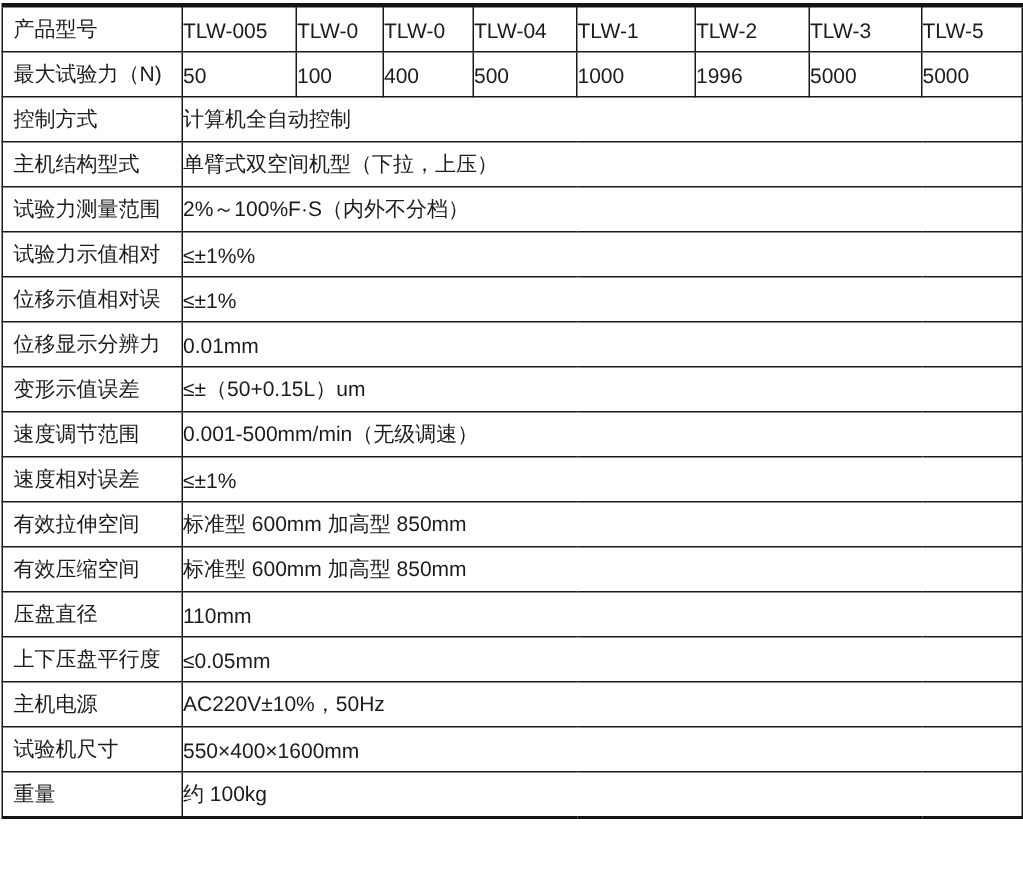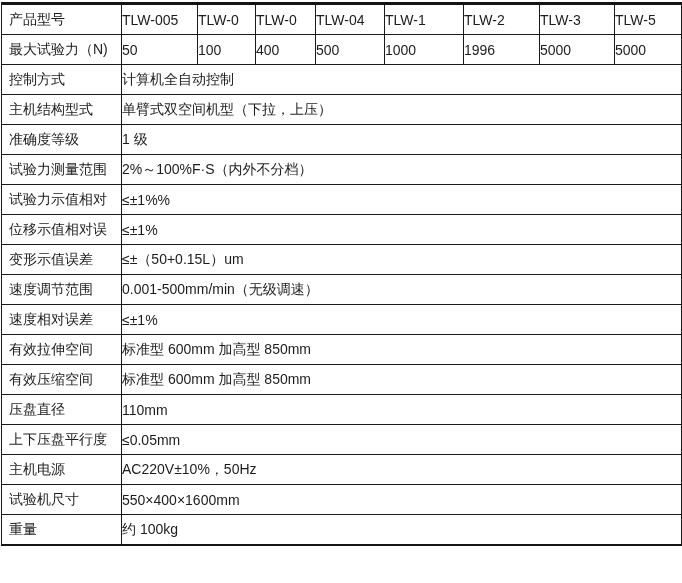--- a/index.html
+++ b/index.html
@@ -79,34 +79,34 @@
     </tr>
     <tr>
       <td class="label-cell">控制方式</td>
       <td class="value-cell" colspan="8">计算机全自动控制</td>
     </tr>
     <tr>
       <td class="label-cell">主机结构型式</td>
       <td class="value-cell" colspan="8">单臂式双空间机型（下拉，上压）</td>
     </tr>
     <tr>
-      <td class="label-cell">准确度等级</td>
-      <td class="value-cell" colspan="8">1 级</td>
-    </tr>
-    <tr>
       <td class="label-cell">试验力测量范围</td>
       <td class="value-cell" colspan="8">2%～100%F·S（内外不分档）</td>
     </tr>
     <tr>
       <td class="label-cell">试验力示值相对</td>
       <td class="value-cell" colspan="8">≤±1%%</td>
     </tr>
     <tr>
       <td class="label-cell">位移示值相对误</td>
       <td class="value-cell" colspan="8">≤±1%</td>
+    </tr>
+    <tr>
+      <td class="label-cell">位移显示分辨力</td>
+      <td class="value-cell" colspan="8">0.01mm</td>
     </tr>
     <tr>
       <td class="label-cell">变形示值误差</td>
       <td class="value-cell" colspan="8">≤±（50+0.15L）um</td>
     </tr>
     <tr>
       <td class="label-cell">速度调节范围</td>
       <td class="value-cell" colspan="8">0.001-500mm/min（无级调速）</td>
     </tr>
     <tr>

